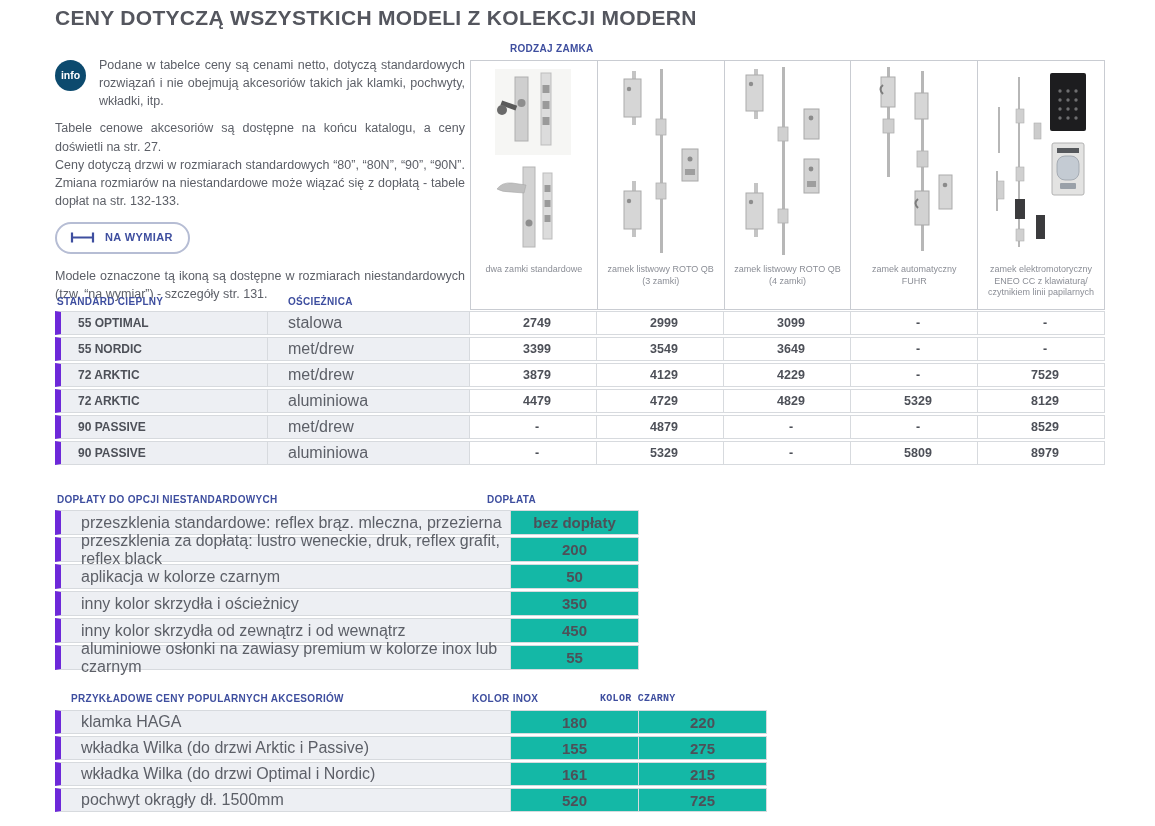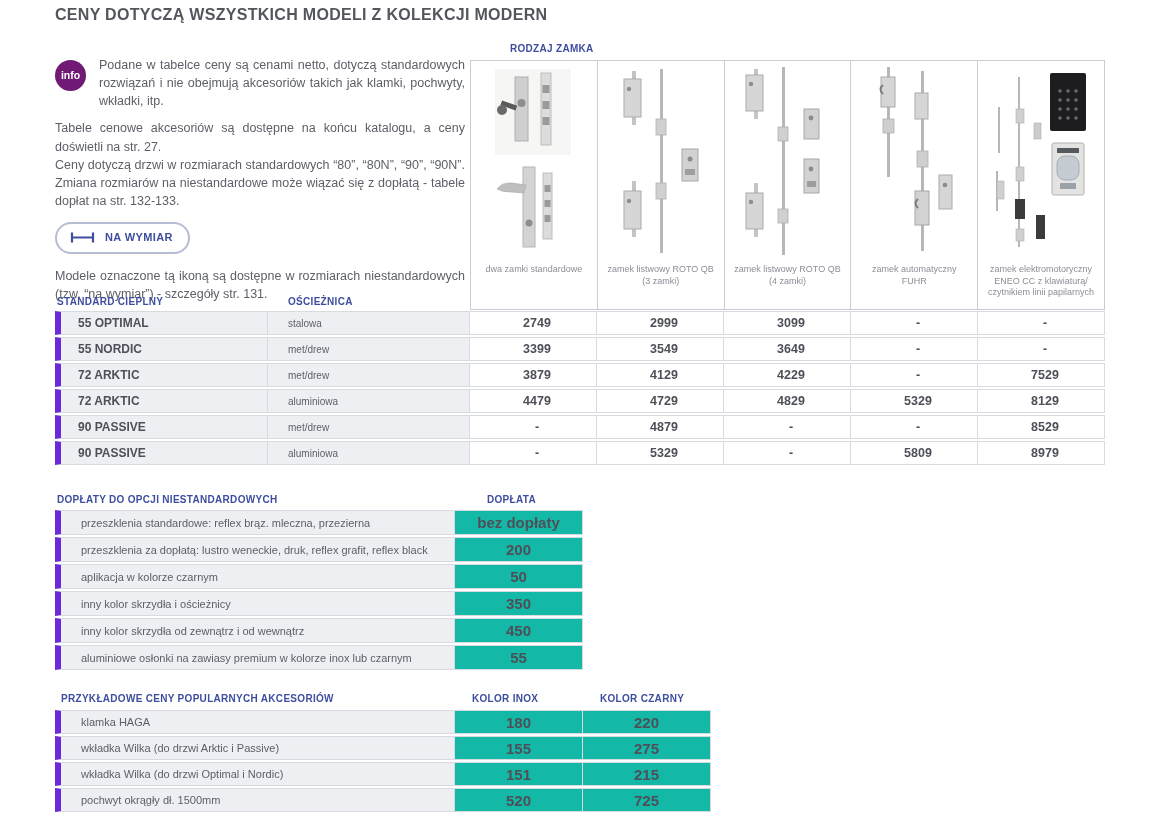--- a/index.html
+++ b/index.html
@@ -1,26 +1,26 @@
 <!DOCTYPE html>
 <html><head>
 <meta charset="utf-8">
 <style>
   * { box-sizing: border-box; }
   body { margin:0; background:#ffffff; font-family:"Liberation Sans", sans-serif; }
   .page { position:relative; width:1155px; height:826px; background:#ffffff; overflow:hidden; }
 
-  .page-title { position:absolute; left:55px; top:6px; font-size:16px; font-weight:bold;
+  .page-title { position:absolute; left:55px; top:6px; font-size:21px; font-weight:bold;
     color:#54565e; letter-spacing:.3px; }
 
   
   .intro { position:absolute; left:55px; top:56px; width:410px; color:#5c5f67;
     font-size:12.5px; line-height:1.45; }
   .info-row { display:flex; gap:13px; margin-bottom:9px; }
-  .info-icon { flex:0 0 auto; width:31px; height:31px; border-radius:50%; background:#701a75;
+  .info-icon { flex:0 0 auto; width:31px; height:31px; border-radius:50%; background:#0c4a6e;
     color:#fff; font-size:10.5px; font-weight:bold; display:flex; align-items:center;
     justify-content:center; margin-top:4px; }
   .info-text { flex:1; text-align:justify; }
   .para { margin:0; text-align:justify; }
   .badge { display:inline-flex; align-items:center; gap:9px; border:2px solid #b6bdd4;
     border-radius:17px; padding:6px 15px 6px 12px; margin:12px 0 13px 0; background:#fff; }
   .badge-label { color:#3e4e9f; font-weight:bold; font-size:11px; letter-spacing:.4px; }
 
   .sec-label { position:absolute; color:#3e4e9f; font-weight:bold; font-size:10px;
     letter-spacing:.3px; white-space:nowrap; }
@@ -36,24 +36,24 @@
     padding:3px 7px 0 7px; }
 
   
   .tbl { position:absolute; }
   .trow { display:flex; height:24px; margin-bottom:2px; }
   .trow-h27 { height:25px; }
   .cell { border:1px solid #d7dade; border-left:none; display:flex; align-items:center;
     background:#edeff3; }
   .cell.first { border-left:6px solid #6d28d9; }
   .model-cell { width:213px; font-weight:bold; font-size:12px; color:#4d5058; padding-left:17px; }
-  .frame-cell { width:202px; font-size:10px; color:#5c5f67; padding-left:20px; }
+  .frame-cell { width:202px; font-size:16px; color:#5c5f67; padding-left:20px; }
   .price-cell { width:127px; background:#fff; justify-content:center; font-weight:bold;
     font-size:12.5px; color:#4d5058; padding-left:8px; }
-  .wide-label { width:400px; font-size:11px; color:#5c5f67; padding-left:20px; }
+  .wide-label { width:456px; font-size:16px; color:#5c5f67; padding-left:20px; }
   .val-cell { width:128px; background:#14b8a6; justify-content:center; font-weight:bold;
     font-size:15px; color:#4d5058; }
 </style>
 </head>
 <body>
 
 <div class="page">
 
   <div class="page-title">CENY DOTYCZĄ WSZYSTKICH MODELI Z KOLEKCJI MODERN</div>
 
@@ -284,38 +284,38 @@
     <div class="trow trow-h27">
       <div class="cell first wide-label">inny kolor skrzydła od zewnątrz i od wewnątrz</div>
       <div class="cell val-cell">450</div>
     </div>
     <div class="trow trow-h27">
       <div class="cell first wide-label">aluminiowe osłonki na zawiasy premium w kolorze inox lub czarnym</div>
       <div class="cell val-cell">55</div>
     </div>
   </div>
 
-  <div class="sec-label" style="left:61px; top:693px;text-align:right;">PRZYKŁADOWE CENY POPULARNYCH AKCESORIÓW</div>
+  <div class="sec-label" style="left:71px; top:693px;text-align:right;">PRZYKŁADOWE CENY POPULARNYCH AKCESORIÓW</div>
   <div class="sec-label" style="left:472px; top:693px;">KOLOR INOX</div>
-  <div class="sec-label" style="left:600px; top:693px;">KOLOR CZARNY</div>
+  <div class="sec-label" style="left:600px; top:693px;font-family:Liberation Mono, monospace;">KOLOR CZARNY</div>
 
   <div class="tbl" style="left:55px; top:710px;">
     <div class="trow">
       <div class="cell first wide-label">klamka HAGA</div>
       <div class="cell val-cell">180</div>
       <div class="cell val-cell">220</div>
     </div>
     <div class="trow">
       <div class="cell first wide-label">wkładka Wilka (do drzwi Arktic i Passive)</div>
       <div class="cell val-cell">155</div>
       <div class="cell val-cell">275</div>
     </div>
     <div class="trow">
       <div class="cell first wide-label">wkładka Wilka (do drzwi Optimal i Nordic)</div>
-      <div class="cell val-cell">151</div>
+      <div class="cell val-cell">161</div>
       <div class="cell val-cell">215</div>
     </div>
     <div class="trow">
       <div class="cell first wide-label">pochwyt okrągły dł. 1500mm</div>
       <div class="cell val-cell">520</div>
       <div class="cell val-cell">725</div>
     </div>
   </div>
 
 </div>

